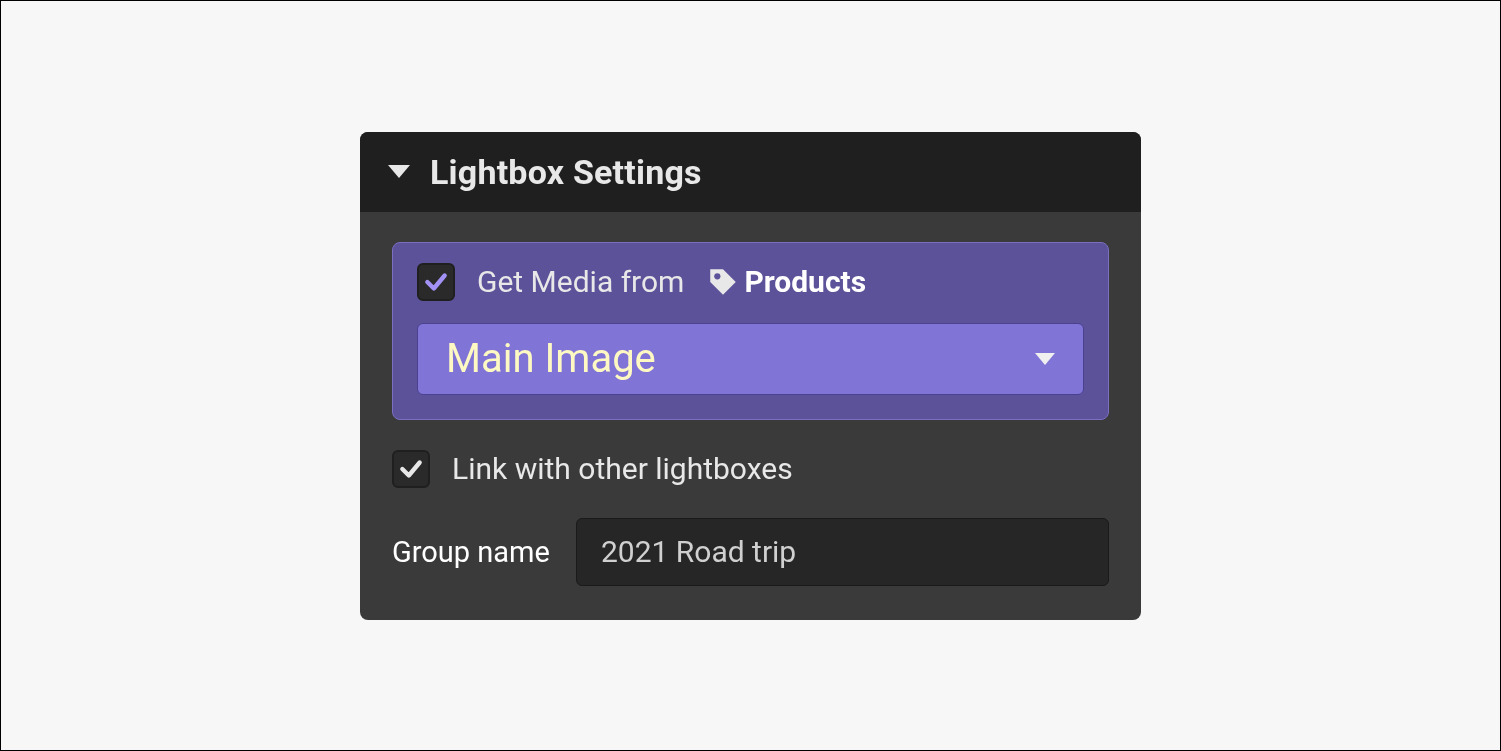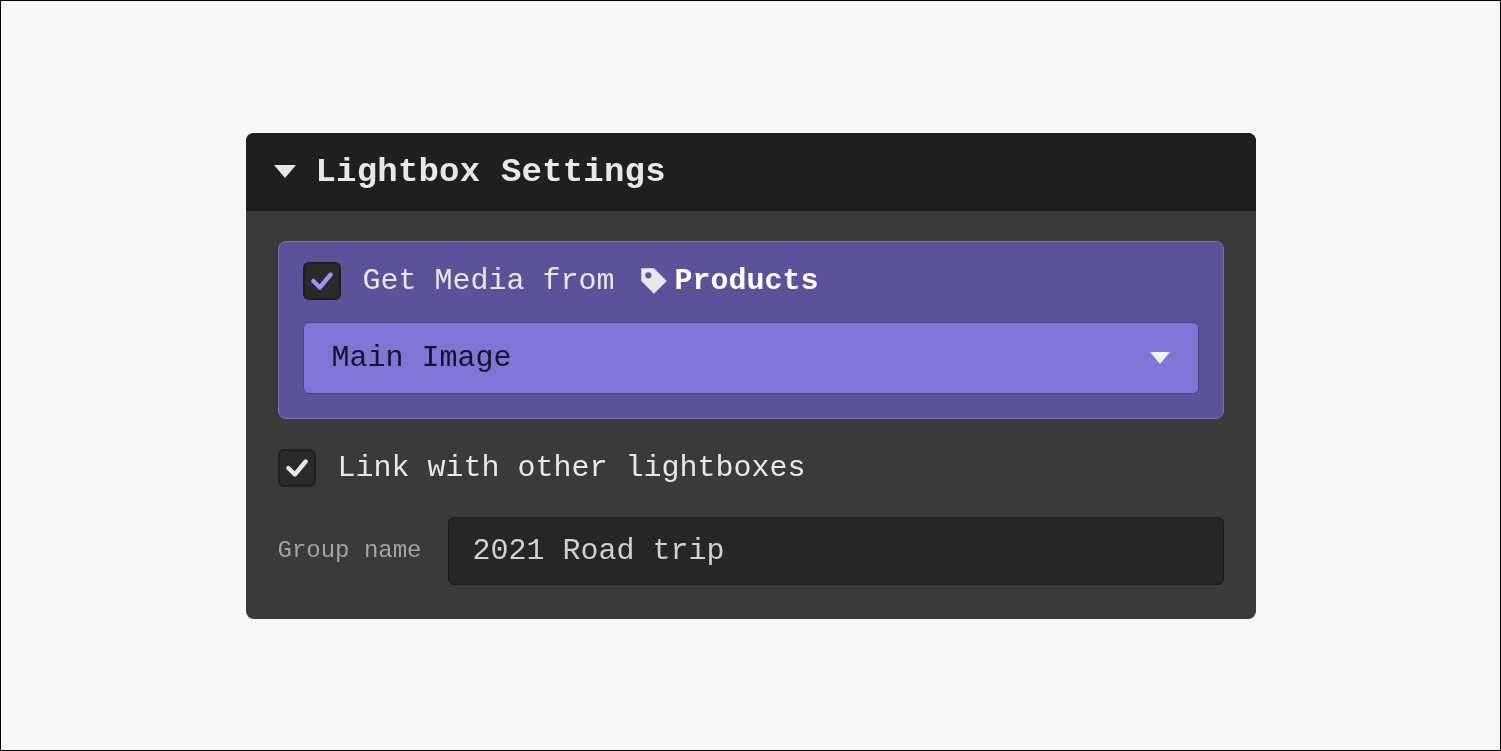--- a/index.html
+++ b/index.html
@@ -6,25 +6,24 @@
     html, body { width: 1501px; height: 751px; }
     body {
       background: #f7f7f8;
       font-family: -apple-system, BlinkMacSystemFont, "Segoe UI", Roboto, Helvetica, Arial, sans-serif;
       display: flex;
       align-items: center;
       justify-content: center;
       border: 1px solid #000;
     }
     .panel {
-      width: 1010px;
+      width: 781px;
       background: #3a3a3a;
       border-radius: 8px;
       overflow: hidden;
-      font-family: Liberation Mono, monospace;
     }
     .panel-header {
       background: #1f1f1f;
       display: flex;
       align-items: center;
       gap: 20px;
       padding: 20px 28px;
       cursor: pointer;
     }
     .panel-header .tri {
@@ -88,32 +87,32 @@
       border: 1px solid #4a4190;
       border-radius: 6px;
       height: 72px;
       display: flex;
       align-items: center;
       justify-content: space-between;
       padding: 0 28px;
       cursor: pointer;
     }
     .select span {
-      color: #0f172a;
-      font-size: 30px;
+      color: #fef9c3;
+      font-size: 40px;
       font-weight: 400;
     }
     .select .tri-sm {
       width: 0; height: 0;
       border-left: 10px solid transparent;
       border-right: 10px solid transparent;
       border-top: 12px solid #f0f0f0;
     }
     .group-row { display: flex; align-items: center; gap: 26px; }
-    .field-label { color: #a3a3a3; font-size: 24px; font-weight: 400; }
+    .field-label { color: #ffffff; font-size: 29px; font-weight: 400; }
     .text-input {
       flex: 1;
       background: #262626;
       border: 1px solid #1a1a1a;
       border-radius: 6px;
       height: 68px;
       display: flex;
       align-items: center;
       padding: 4px 24px;
       color: #d0d0d0;

